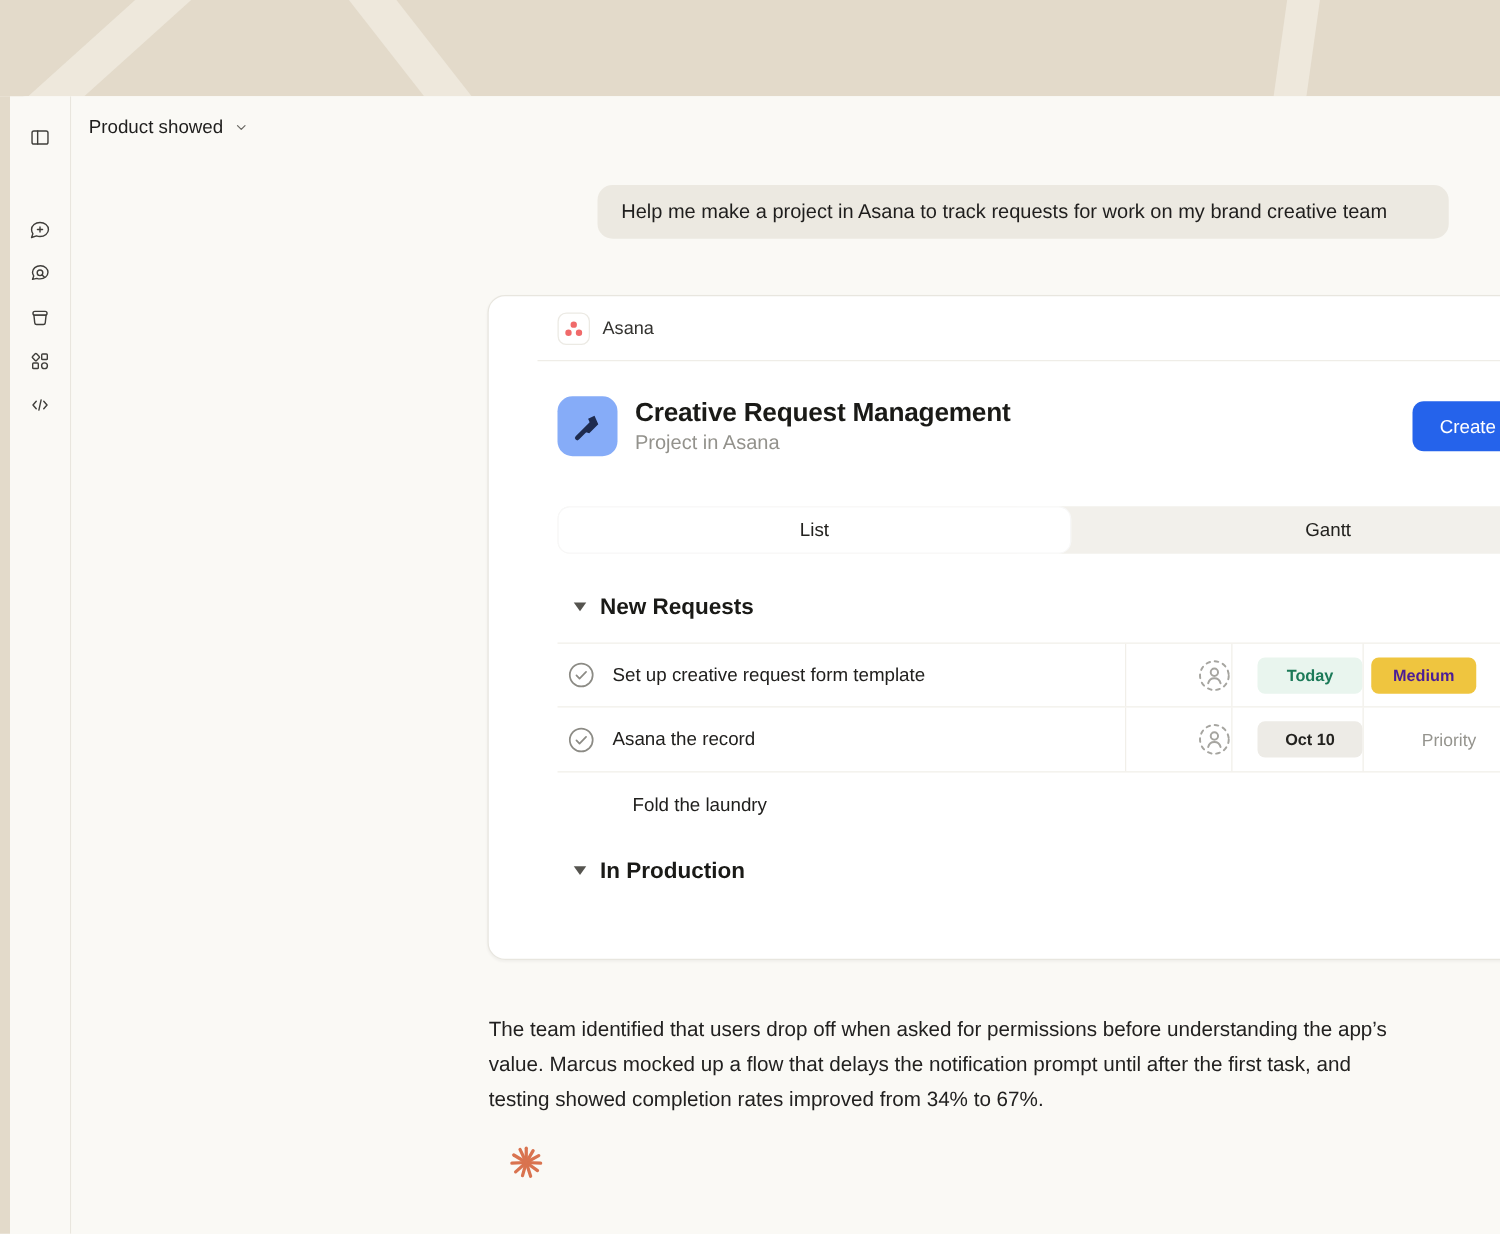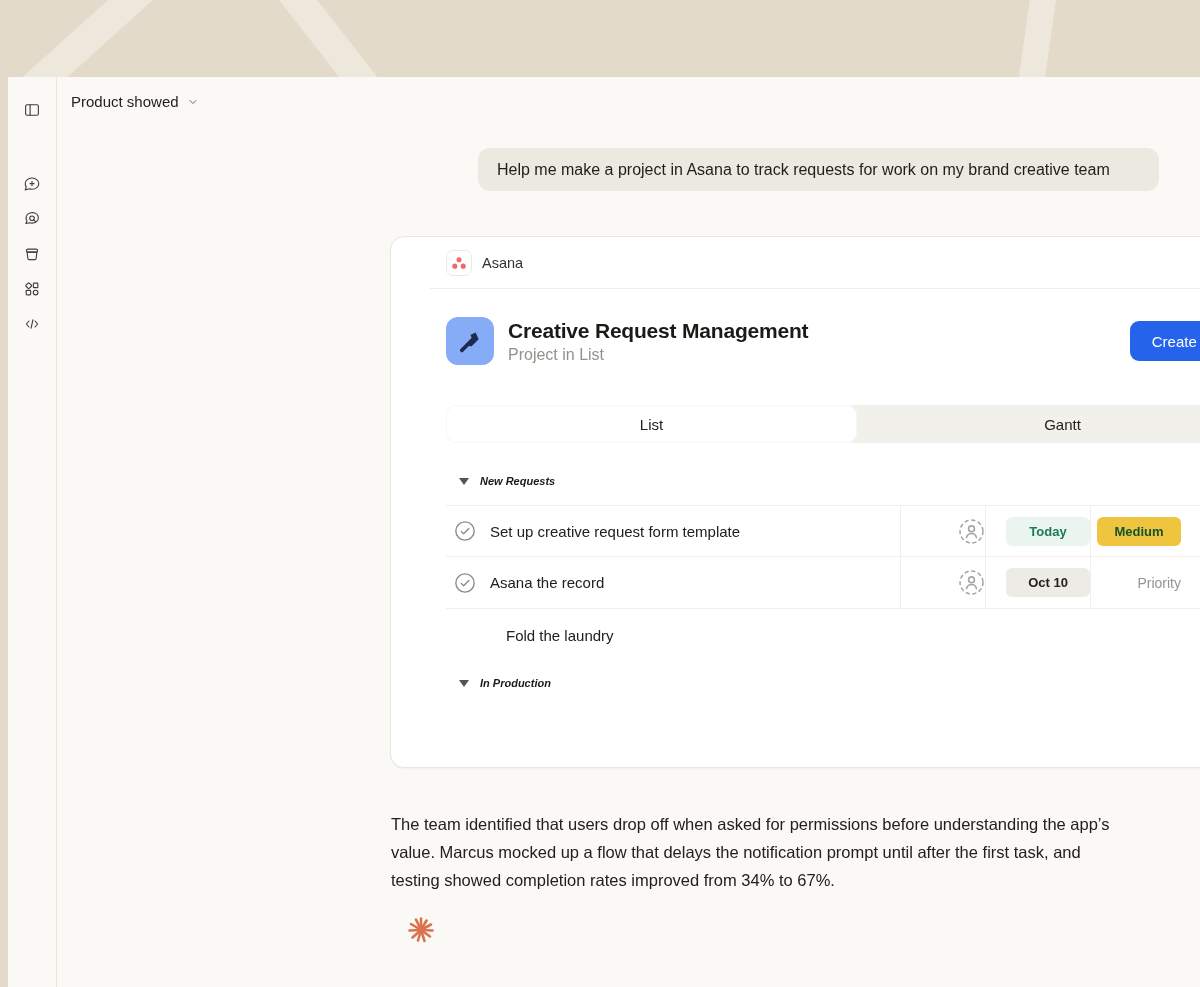--- a/index.html
+++ b/index.html
@@ -72,40 +72,40 @@
   .tabs { margin:40px 16px 0 16px; height:38px; background:#F2F0EB; border-radius:10px;
     display:flex; }
   .tab { flex:1; display:flex; align-items:center; justify-content:center;
     font-size:15px; color:#23221F; cursor:pointer; border-radius:10px; }
   .tab.active { background:#FFFFFF; box-shadow:inset 0 0 0 1px rgba(0,0,0,.03); }
 
   .section-hdr { display:flex; align-items:center; gap:11px; margin:32px 16px 0 16px;
     padding-left:13px; cursor:pointer; }
   .tri { width:0; height:0; border-left:5.5px solid transparent;
     border-right:5.5px solid transparent; border-top:7px solid #55544F; }
-  .section-name { font-size:11px; font-weight:600; color:#1A1A17;font-style:italic; }
+  .section-name { font-size:18px; font-weight:600; color:#1A1A17; }
 
   .task-table { margin:18px 16px 0 16px; }
   .trow { display:grid; grid-template-columns:454px 85px 105px 91px; height:52px;
     border-bottom:1px solid #F1EFE9; }
   .trow.first { border-top:1px solid #F1EFE9; }
   .tcell { display:flex; align-items:center; }
   .tcell.c-task { gap:14px; padding-left:8px; }
   .tcell.c-assignee, .tcell.c-due, .tcell.c-pri { justify-content:flex-end;
     border-left:1px solid #F1EFE9; }
   .check svg { width:22px; height:22px; display:block; stroke:#8C8B85; fill:none;
     stroke-width:1.5; stroke-linecap:round; stroke-linejoin:round; }
   .task-title { font-size:15px; color:#21201E; }
   .assignee svg { width:27px; height:27px; display:block; stroke:#A6A5A0; fill:none;
     stroke-width:1.4; stroke-linecap:round; }
   .badge { min-width:84px; text-align:center; padding:7px 10px; border-radius:6px;
     font-size:13px; font-weight:700; }
   .badge.green { background:#E9F5EE; color:#1C7A58; }
   .badge.gray { background:#EDEBE6; color:#23221F; }
-  .badge.yellow { background:#EFC53F; color:#14532d; }
+  .badge.yellow { background:#EFC53F; color:#4c1d95; }
   .pri-placeholder { font-size:14px; color:#95948E; }
   .trow.simple { border-bottom:none; grid-template-columns:1fr; }
   .trow.simple .tcell { padding-left:60px; }
 
   .card-footer { position:absolute; left:0; right:0; bottom:0; height:41px;
     border-top:1px solid #EFEDE7; display:flex; align-items:center;
     justify-content:space-between; padding:0 16px; }
   .results { font-size:13px; color:#94938D; }
   .fullscreen-link { font-size:13.5px; color:#2563EB; display:flex; align-items:center;
     gap:6px; cursor:pointer; text-decoration:none; }
@@ -208,21 +208,21 @@
 
   <div class="title-row">
     <div class="proj-icon">
       <svg viewBox="0 0 24 24">
           <path d="M8.2 15.2 L13.6 9.6 L12.4 6.8 L16.8 4.8 L19.4 10.6 L13.2 16.8 Z" fill="#1E2B4F"></path>
           <path d="M5 20 L15.5 9.5" stroke="#1E2B4F" stroke-width="3.2" stroke-linecap="round" fill="none"></path>
         </svg>
     </div>
     <div class="title-texts">
       <div class="proj-title">Creative Request Management</div>
-      <div class="proj-sub">Project in List</div>
+      <div class="proj-sub">Project in Asana</div>
     </div>
     <button class="create-btn">Create project</button>
   </div>
 
   <div class="tabs">
     <div class="tab active">List</div>
     <div class="tab">Gantt</div>
   </div>
 
   <div class="section-hdr">

